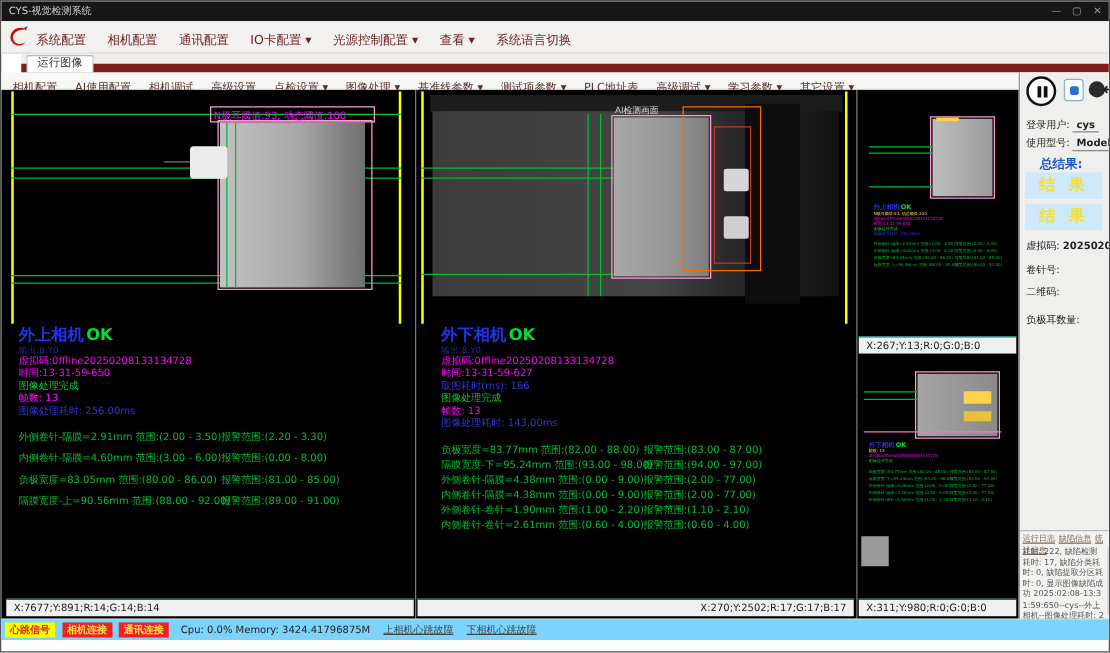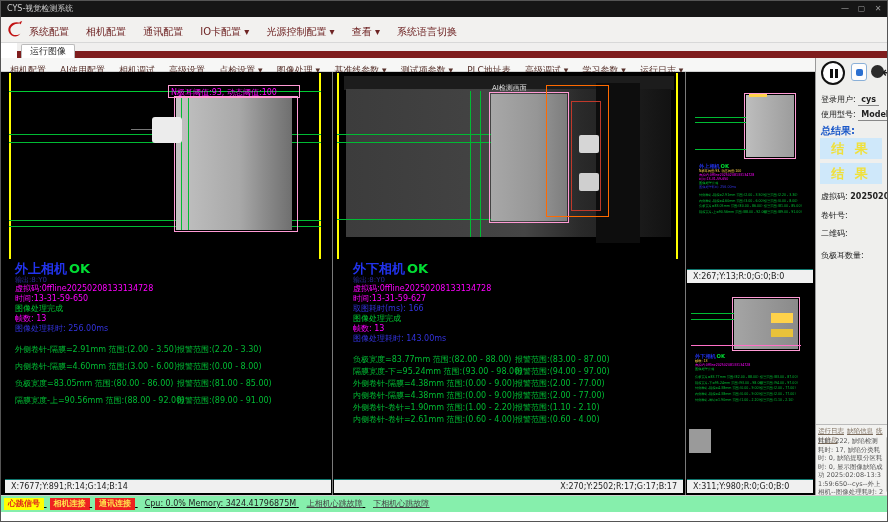--- a/index.html
+++ b/index.html
@@ -60,33 +60,33 @@
   .btnrow { position:absolute; left:3px; top:3px; width:70px; height:28px; }
   .pausebtn { position:absolute; left:2px; top:0; width:24px; height:24px; border:2px solid #111; border-radius:50%; background:#fff; }
   .pausebtn i { position:absolute; top:6px; width:3px; height:9px; background:#111; }
   .pausebtn i.b1 { left:7px; } .pausebtn i.b2 { left:12px; }
   .sqbtn { position:absolute; left:32px; top:2px; width:16px; height:18px; background:#fdfdfd; border:1px solid #8ab0d8; border-radius:3px; }
   .sqbtn i { position:absolute; left:4px; top:5px; width:7px; height:7px; background:#2a6fd0; border-radius:2px; }
   .circbtn { position:absolute; left:52px; top:4px; width:13px; height:13px; background:#2b2b2b; border-radius:50%; }
   .exitbtn { position:absolute; left:63px; top:2px; width:12px; height:18px; color:#1d1d1d; font-size:14px; font-weight:bold; line-height:18px; }
   .frow { position:absolute; left:5px; font-size:8px; color:#222; white-space:nowrap; }
   .frow .val { border-bottom:1px solid #888; padding:0 3px 1px 3px; font-weight:bold; }
-  .totlabel { position:absolute; left:5px; font-size:10px; font-weight:bold; color:#1a57c8; }
+  .totlabel { position:absolute; left:16px; font-size:10px; font-weight:bold; color:#1a57c8; }
   .resbox { position:absolute; left:4px; width:62px; height:21px; background:#cfe8fa; color:#f0e03a; font-weight:bold;
     font-size:13px; text-align:center; line-height:21px; letter-spacing:3px; }
   
   .logarea { position:absolute; left:0px; top:366px; width:74px; height:71px; border-top:1px solid #bbb; background:#f2f2f0; }
   .logtabs { position:absolute; left:2px; top:2px; width:70px; font-size:6.5px; color:#7a6a5a; }
   .logtabs span { margin-right:3px; text-decoration:underline; cursor:default; }
   .logtext { position:absolute; left:2px; top:12px; width:66px; font-size:6.5px; line-height:8.5px; color:#555;
     word-break:break-all; white-space:normal; }
   .logscroll { position:absolute; right:1px; top:12px; width:3px; height:55px; background:#cicic1; background:#c9c9c4; border-radius:2px; }
   
-  .statusbar { position:absolute; left:0; top:494px; width:888px; height:17px; background:#86efac; border-top:1px solid #cfcfcf;
-    font-size:8px; line-height:16px;text-decoration:underline; }
+  .statusbar { position:absolute; left:0; top:494px; width:888px; height:17px; background:#7dd3fc; border-top:1px solid #cfcfcf;
+    font-size:8px; line-height:16px; }
   .badge { display:inline-block; padding:0 4px; margin-left:3px; height:12px; line-height:12px; font-weight:bold; }
   .b-yellow { background:#ffff00; color:#e02020; }
   .b-red { background:#ee2222; color:#ffe34d; }
   .sb-txt { margin-left:7px; color:#222; }
   .sb-link { margin-left:8px; color:#444; text-decoration:underline; cursor:default; }
 </style>
 </head>
 <body>
 
 <div id="app">
@@ -127,21 +127,21 @@
     <span>AI使用配置</span>
     <span>相机调试</span>
     <span>高级设置</span>
     <span>点检设置 ▾</span>
     <span>图像处理 ▾</span>
     <span>基准线参数 ▾</span>
     <span>测试项参数 ▾</span>
     <span>PLC地址表</span>
     <span>高级调试 ▾</span>
     <span>学习参数 ▾</span>
-    <span>运行日志 ▾</span>
+    <span>其它设置 ▾</span>
   </div>
 
   <div class="mainbg"></div>
   <div class="vdiv" style="left:331px;"></div>
   <div class="vdiv" style="left:684px;"></div>
 
   <div class="view" id="view-left">
 
     <div class="vline" style="left:4px; top:0; height:186px; background:#ffff00;"></div>
     <div class="vline" style="left:314px; top:0; height:186px; background:#ffff00;"></div>

